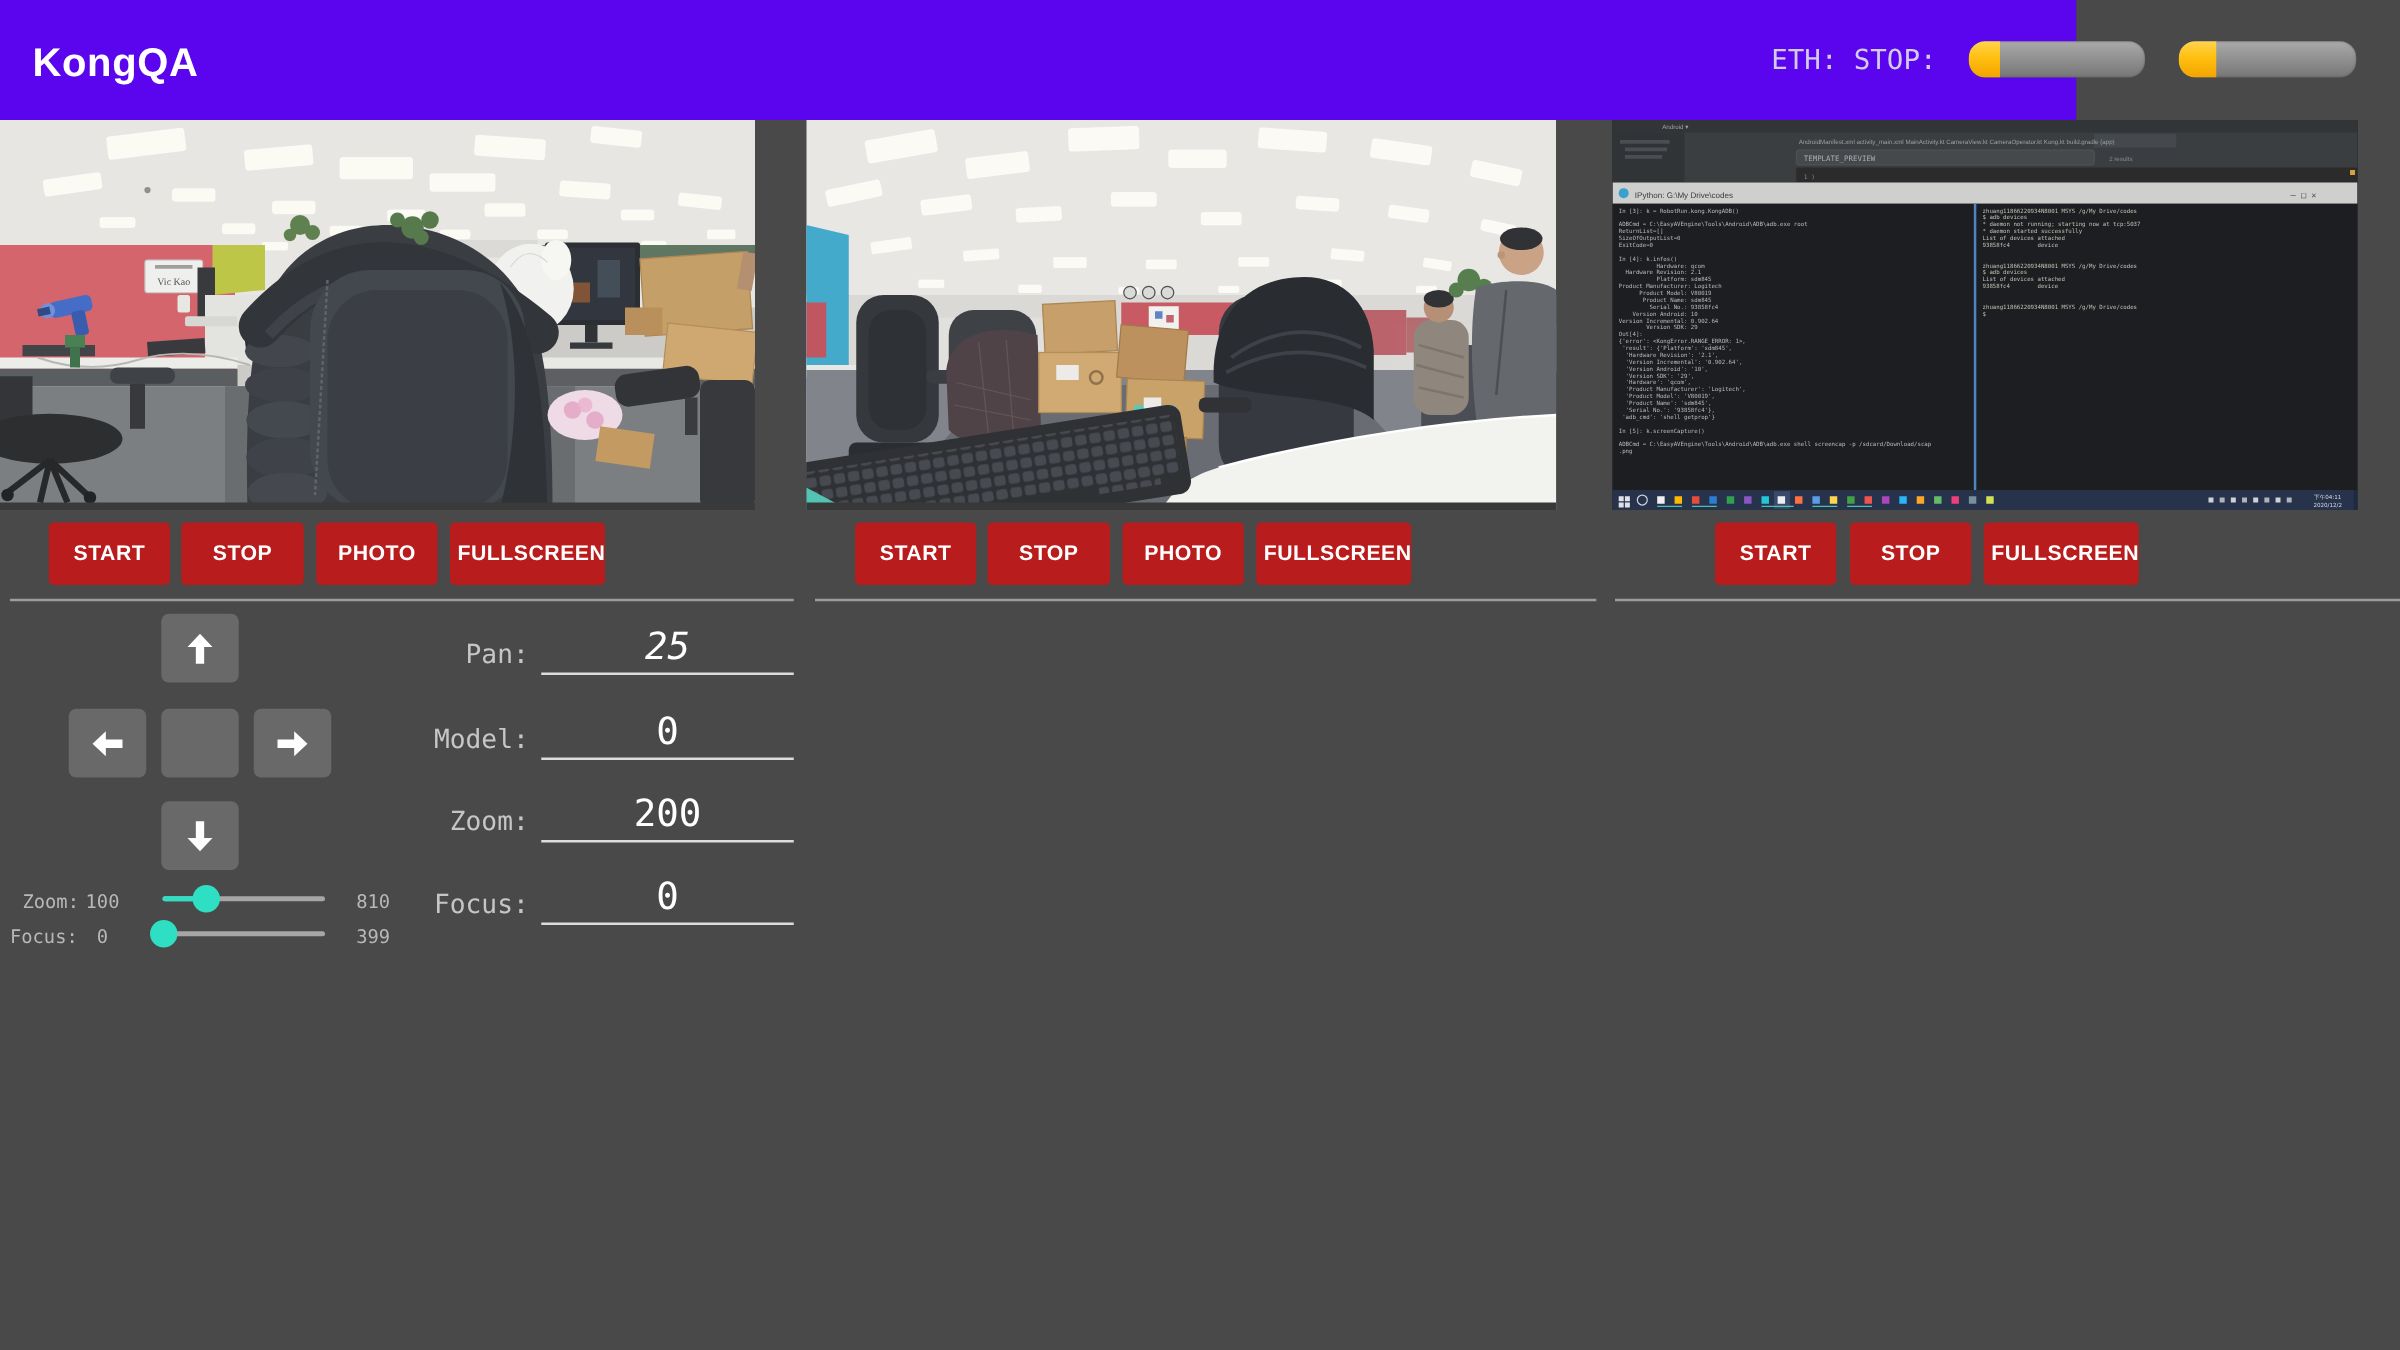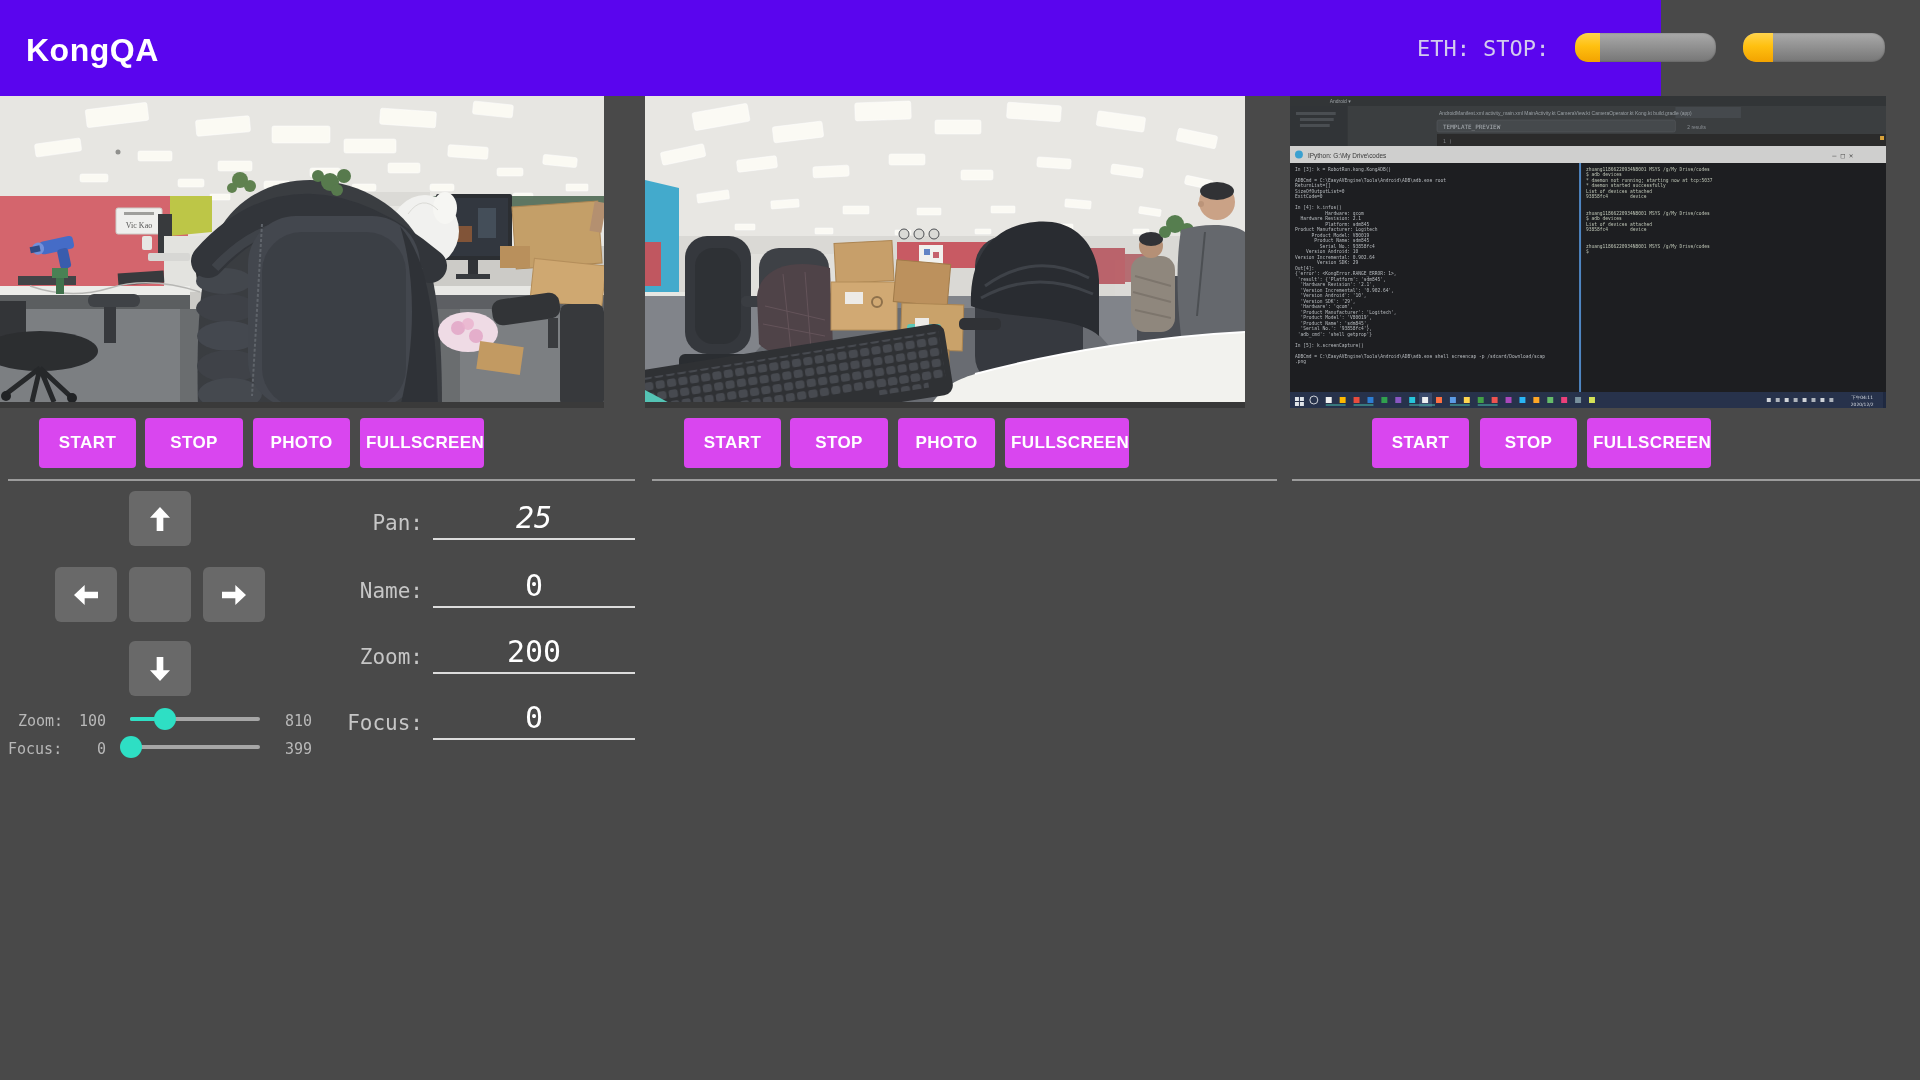--- a/index.html
+++ b/index.html
@@ -15,30 +15,30 @@
              background:linear-gradient(180deg,#aaaaaa,#9a9a9a 30%,#767676);box-shadow:inset 0 0 2px rgba(0,0,0,.35)}
   .statusbar .fill{position:absolute;left:0;top:0;height:100%;
              background:linear-gradient(180deg,#ffd44d,#ffc010 45%,#f3a300);border-radius:13px 0 0 13px}
   .bar-eth{left:1575px;width:141px}
   .bar-wifi{left:1743px;width:142px}
   .feed{position:absolute;top:96px;height:312px;background:#2a2a2a}
   .feed svg{display:block;width:100%;height:100%}
   .feed-1{left:0;width:604px}
   .feed-2{left:645px;width:600px}
   .feed-3{left:1290px;width:596px}
-  .cam-btn{position:absolute;top:418px;height:50px;background:#d946ef;border:none;border-radius:4px;
+  .cam-btn{position:absolute;top:418px;height:50px;background:#b91c1c;border:none;border-radius:4px;
            color:#fff;font-family:"Liberation Sans",sans-serif;font-weight:bold;font-size:17px;
            letter-spacing:.4px;cursor:pointer}
   .divider{position:absolute;top:479px;height:2px;background:#9c9c9c}
   .dpad-btn{position:absolute;width:62px;height:55px;background:#696969;border:none;border-radius:6px;
             display:flex;align-items:center;justify-content:center;cursor:pointer}
   .dpad-btn svg{width:32px;height:32px;fill:#ffffff}
   .slider-label,.slider-val,.slider-max{position:absolute;font-family:"DejaVu Sans Mono",monospace;
             font-size:15px;color:#b8b8b8;white-space:nowrap}
-  .slider-val{width:48px;text-align:right}
+  .slider-val{width:48px;text-align:center}
   .track{position:absolute;width:130px;height:4px;background:#a6a6a6;border-radius:2px;cursor:pointer}
   .track .tfill{position:absolute;left:0;top:0;height:4px;background:#2edfc4;border-radius:2px}
   .thumb{position:absolute;top:50%;width:22px;height:22px;background:#2edfc4;border-radius:50%;
          transform:translate(-50%,-50%);cursor:pointer}
   .f-label{position:absolute;left:223px;width:200px;text-align:right;
            font-family:"DejaVu Sans Mono",monospace;font-size:21px;color:#c6c6c6}
   .f-input{position:absolute;left:433px;width:202px;height:42px;background:transparent;border:none;
            border-bottom:2px solid #dcdcdc;color:#ffffff;font-family:"DejaVu Sans Mono",monospace;
            font-size:30px;text-align:center;padding:0;outline:none}
   pre.term{margin:0;white-space:pre;font-family:"DejaVu Sans Mono",monospace;font-size:9.2px;line-height:11px}
@@ -533,20 +533,20 @@
 <div class="slider-val" style="left:58px;top:740px">0</div>
 <div class="track" style="left:130px;top:745px">
   <div class="tfill" style="width: 1%;"></div>
   <div class="thumb" style="left: 1%;"></div>
 </div>
 <div class="slider-max" style="left:285px;top:740px">399</div>
 
 <div class="f-label" style="top:511px">Pan:</div>
 <input class="f-input" style="top: 496px; font-style: italic;" value="25">
 
-<div class="f-label" style="top:579px">Name:</div>
+<div class="f-label" style="top:579px">Model:</div>
 <input class="f-input" style="top: 564px;" value="0">
 
 <div class="f-label" style="top:645px">Zoom:</div>
 <input class="f-input" style="top: 630px;" value="200">
 
 <div class="f-label" style="top:711px">Focus:</div>
 <input class="f-input" style="top: 696px;" value="0">
 
 </body></html>

